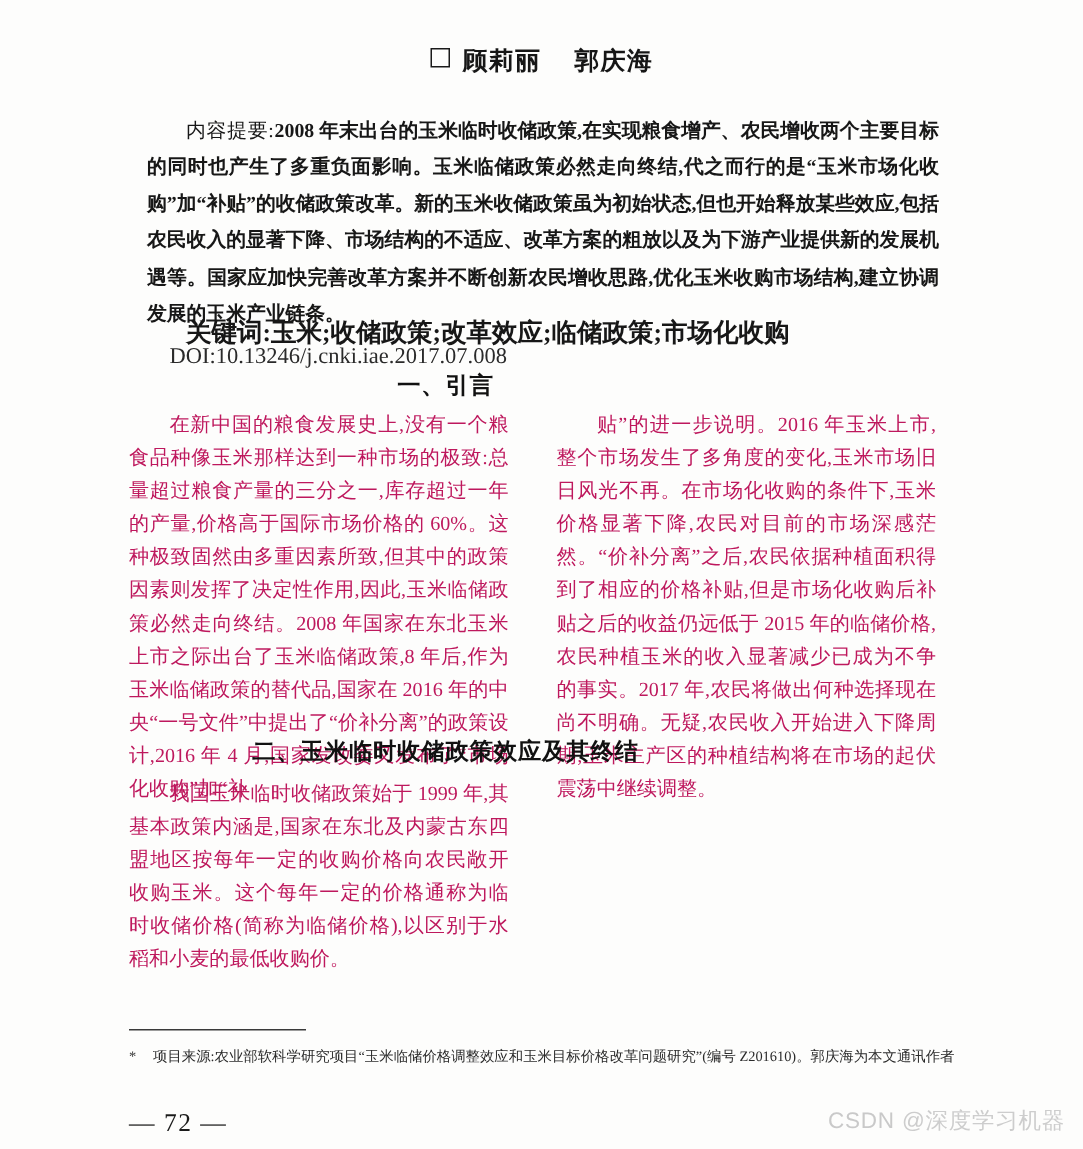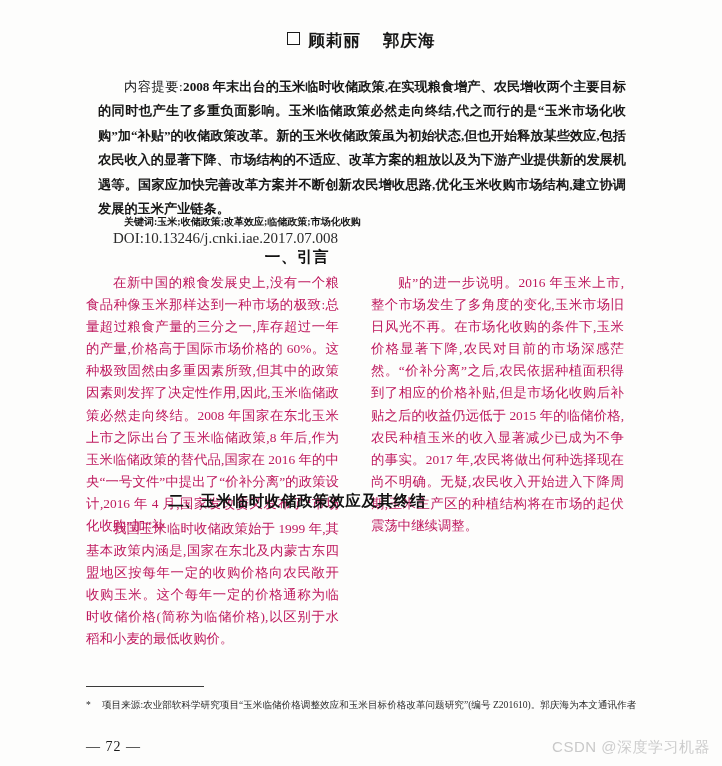--- a/index.html
+++ b/index.html
@@ -66,21 +66,21 @@
   .abstract .lead {
     font-weight: 400;
     letter-spacing: 0.5px;
   }
 
   .keywords {
     position: absolute;
     left: 98px;
     top: 212px;
     width: 528px;
-    font-size: 10px;
+    font-size: 17px;
     line-height: 20px;
     text-indent: 26px;
     font-weight: 600;
     color: #171717;
   }
   .keywords .lead { font-weight: 800; }
 
   .doi {
     position: absolute;
     left: 113px;
@@ -154,21 +154,21 @@
   }
   .footnote .fn-body {
     display: inline;
   }
 
   
   .page-num {
     position: absolute;
     left: 86px;
     top: 739px;
-    font-size: 14px;
+    font-size: 17px;
     color: #1a1a1a;
     letter-spacing: 1px;
     font-family: "Liberation Serif", serif;
   }
 
   
   .watermark {
     position: absolute;
     right: 12px;
     top: 738px;

